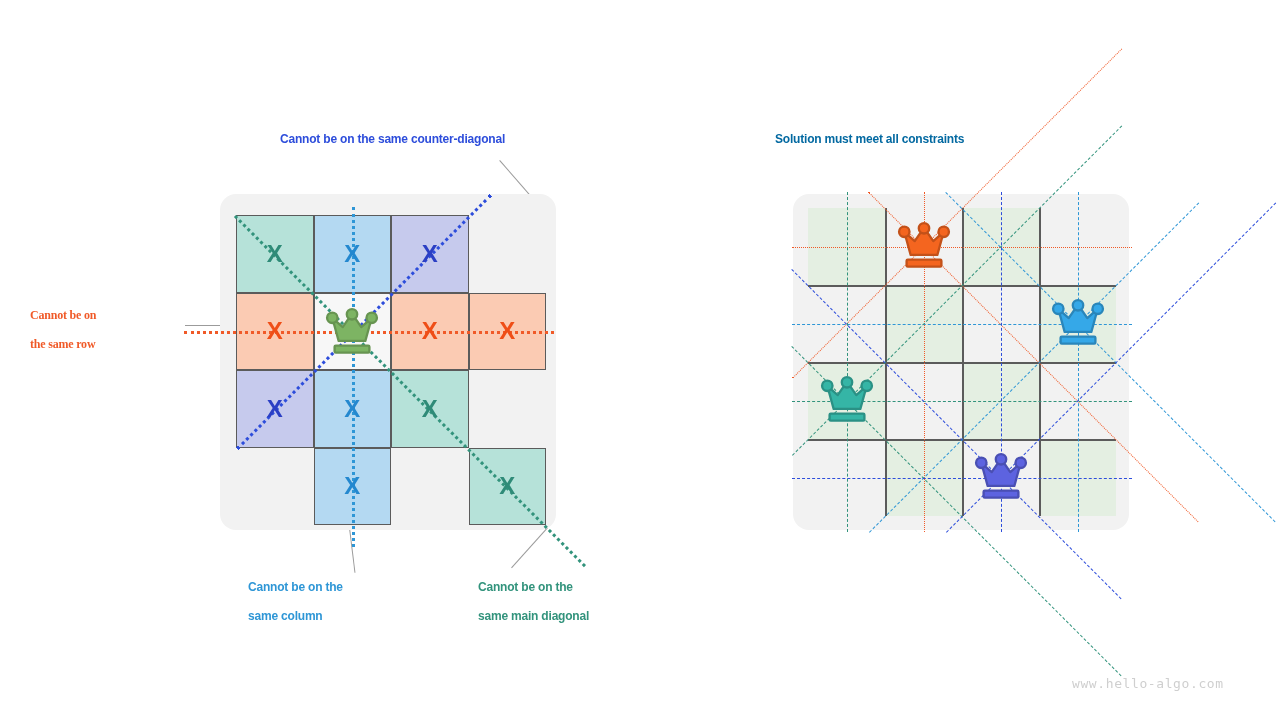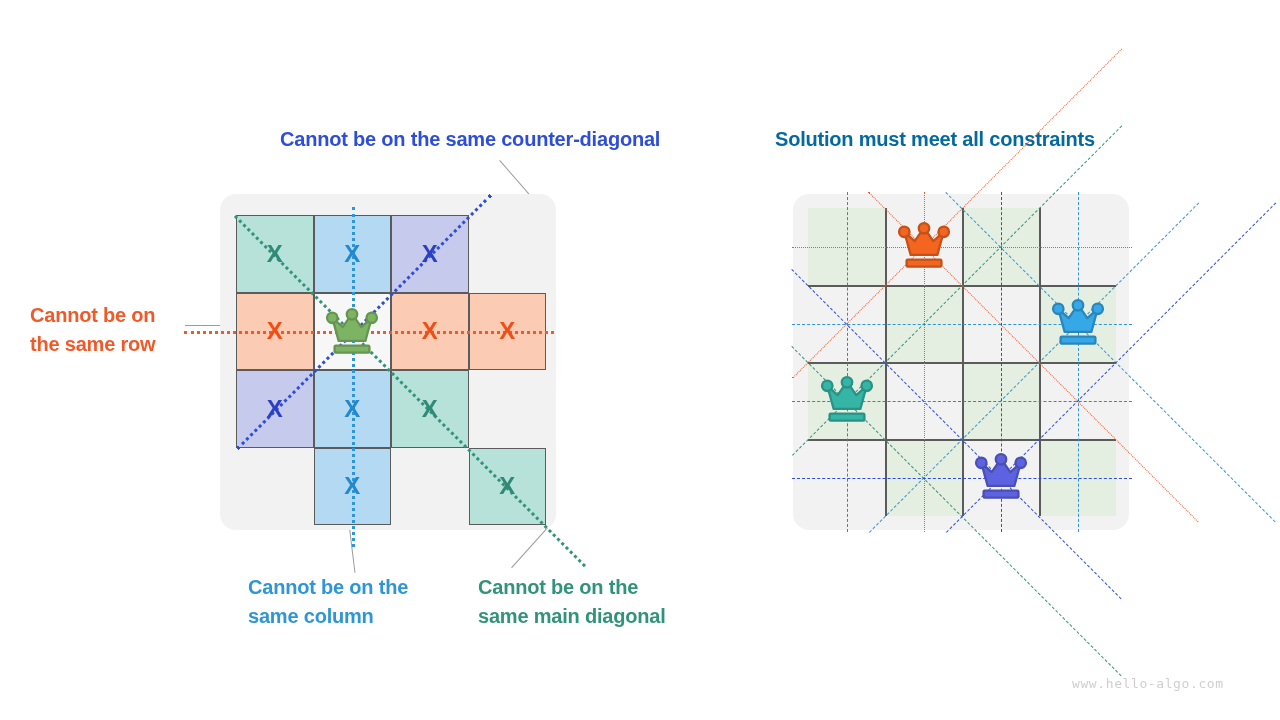--- a/index.html
+++ b/index.html
@@ -9,28 +9,28 @@
     font-family:"Liberation Sans","DejaVu Sans",sans-serif;
     overflow:hidden;
     position:relative;
   }
   .stage{position:absolute;inset:0;}
 
   
   .label{
     position:absolute;
     font-weight:bold;
-    font-size:20px;
+    font-size:12px;
     line-height:29px;
     letter-spacing:-0.2px;
     white-space:pre-line;
     font-family:"Liberation Sans","DejaVu Sans",sans-serif;
   }
   #lbl-counter-diag{left:280px;top:125px;color:#2d4ddb;}
-  #lbl-row{left:30px;top:301px;color:#f05a28;width:190px;}
+  #lbl-row{left:30px;top:301px;color:#f05a28;width:190px;font-family:Liberation Serif, serif;}
   #lbl-column{left:248px;top:573px;color:#2e96d6;width:200px;}
   #lbl-main-diag{left:478px;top:573px;color:#32937c;width:230px;}
   #lbl-solution{left:775px;top:125px;color:#0369a1;}
 
   .watermark{
     position:absolute;left:1072px;top:676px;
     font-family:"DejaVu Sans Mono","Liberation Mono",monospace;
     font-size:13px;color:#cfcfcf;letter-spacing:0.6px;
   }
 

